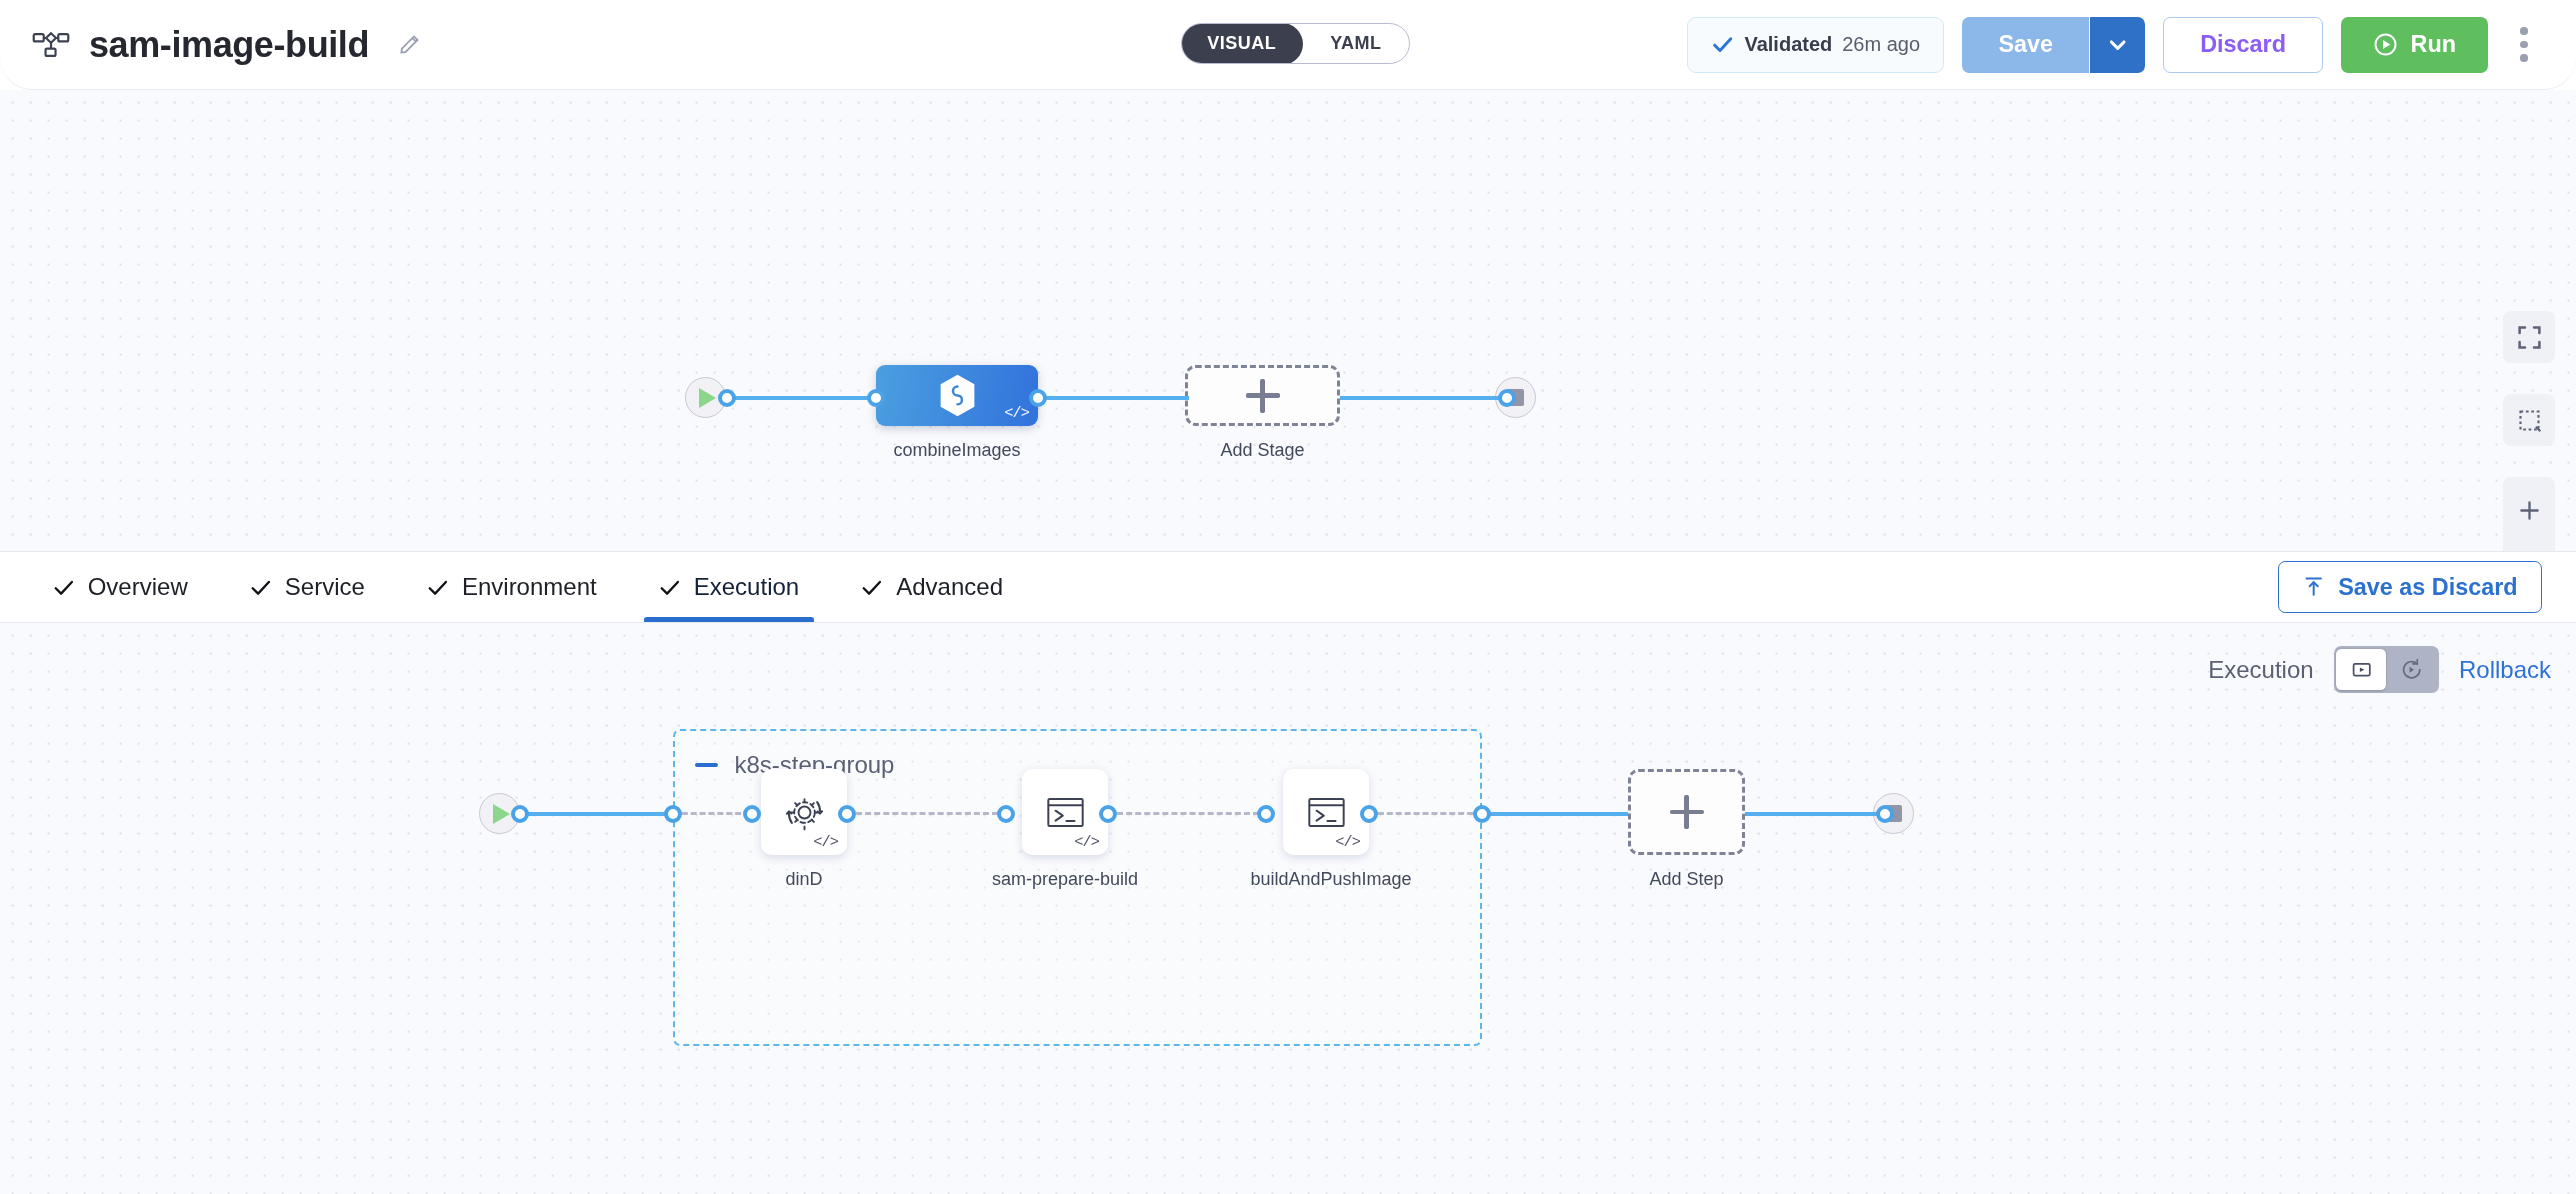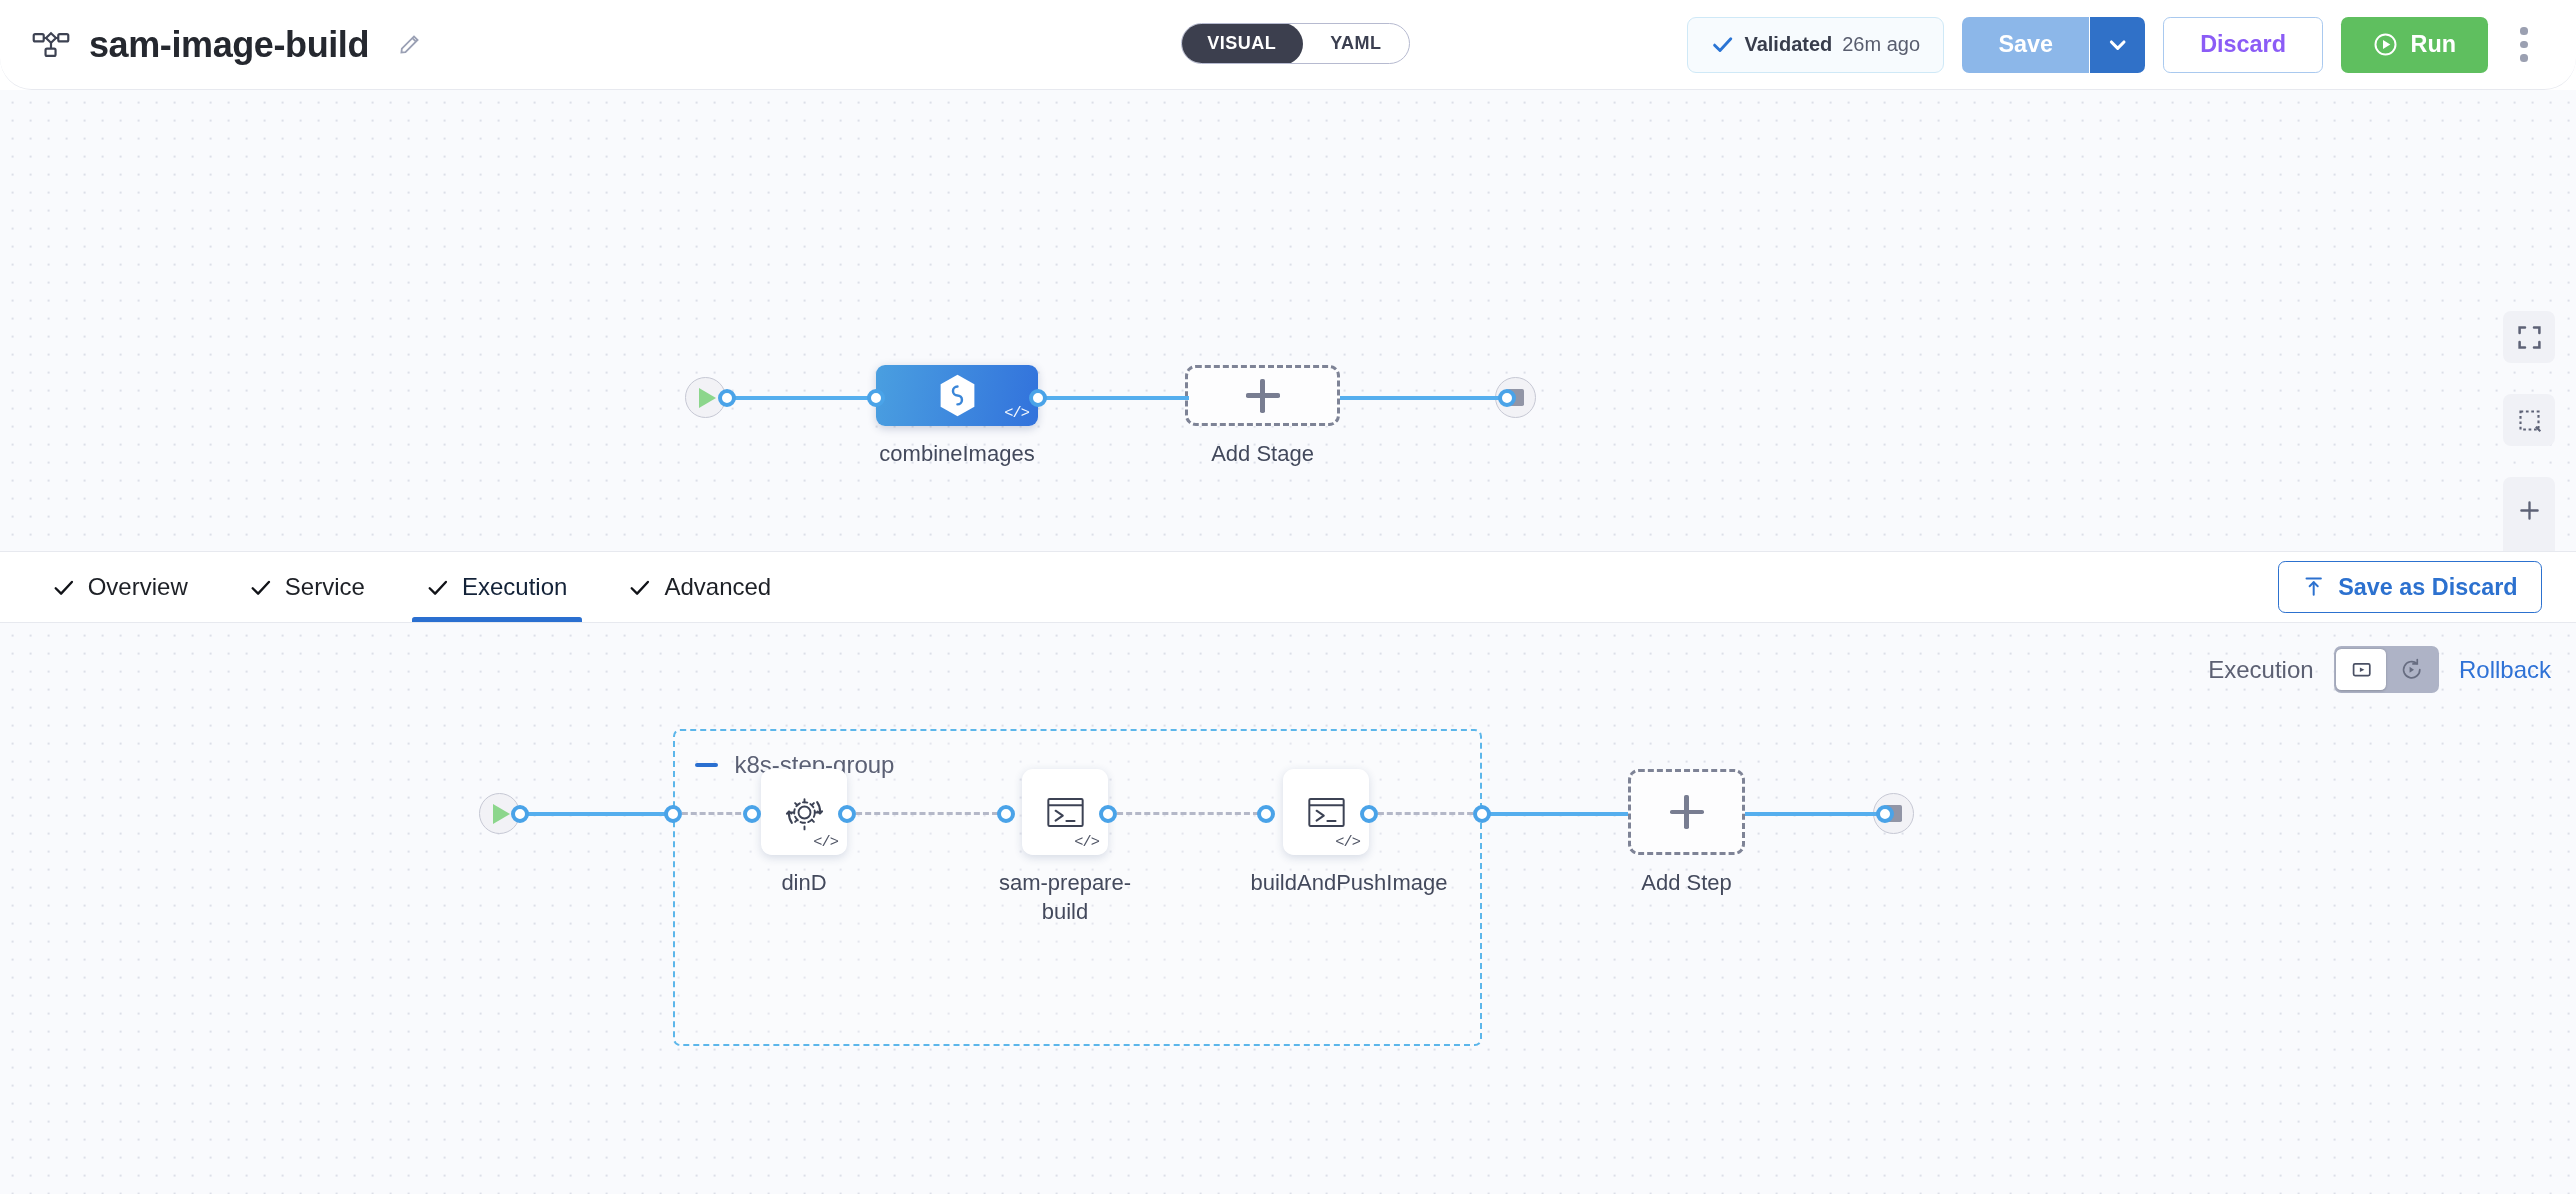--- a/index.html
+++ b/index.html
@@ -110,21 +110,21 @@
     display: flex; flex-direction: column; align-items: center;
     padding: 10.8px 0 12.6px; gap: 9px;
   }
   .ctrl-zoom { width: 52px; height: 45px; display: flex; align-items: center;
     justify-content: center; cursor: pointer; }
 
   
   .node-wrap { position: absolute; }
   .node-label {
     position: absolute; top: 100%; left: 50%; transform: translateX(-50%);
-    margin-top: 12.6px; font-size: 22px; color: #43495c; text-align: center;
+    margin-top: 12.6px; font-size: 18px; color: #43495c; text-align: center;
     white-space: nowrap; line-height: 1.32;
   }
   .node-label.wrap { white-space: normal; width: 151px; }
 
   .terminus {
     width: 41px; height: 41px; border-radius: 50%;
     background: #f2f2f6; border: 1.8px solid #c6c8d4;
     display: flex; align-items: center; justify-content: center;
   }
   .play-tri {
@@ -384,20 +384,28 @@
       <span>Overview</span>
     </button>
     <button class="tab">
       <span class="tab-check">
         <svg viewBox="0 0 24 24" width="21.6" height="21.6" fill="none" stroke="#111318" stroke-width="2.6" stroke-linecap="round" stroke-linejoin="round">
             <path d="M3 12.5 L9 18.5 L21 5.5"></path>
           </svg>
       </span>
       <span>Service</span>
     </button>
+    <button class="tab">
+      <span class="tab-check">
+        <svg viewBox="0 0 24 24" width="21.6" height="21.6" fill="none" stroke="#111318" stroke-width="2.6" stroke-linecap="round" stroke-linejoin="round">
+            <path d="M3 12.5 L9 18.5 L21 5.5"></path>
+          </svg>
+      </span>
+      <span>Environment</span>
+    </button>
     <button class="tab active">
       <span class="tab-check">
         <svg viewBox="0 0 24 24" width="21.6" height="21.6" fill="none" stroke="#111318" stroke-width="2.6" stroke-linecap="round" stroke-linejoin="round">
             <path d="M3 12.5 L9 18.5 L21 5.5"></path>
           </svg>
       </span>
       <span>Execution</span>
     </button>
     <button class="tab">
       <span class="tab-check">

